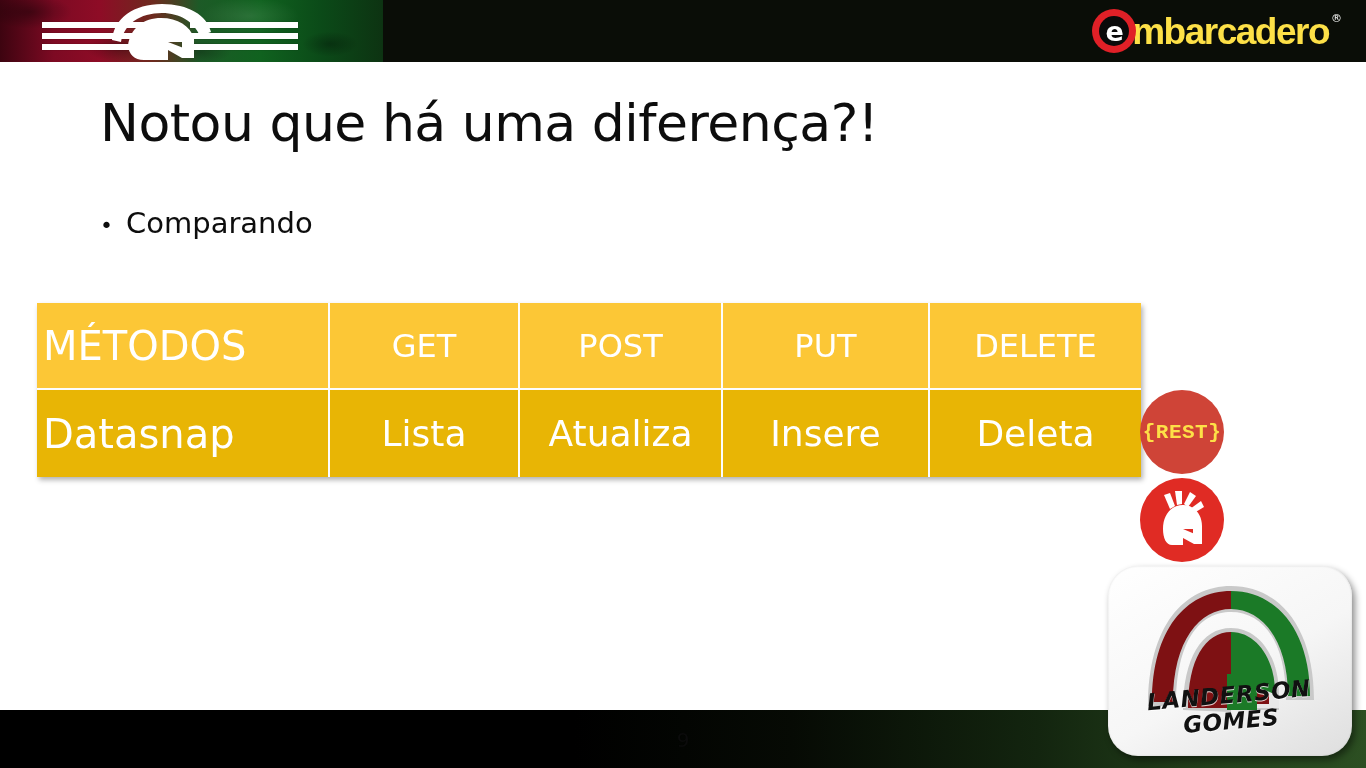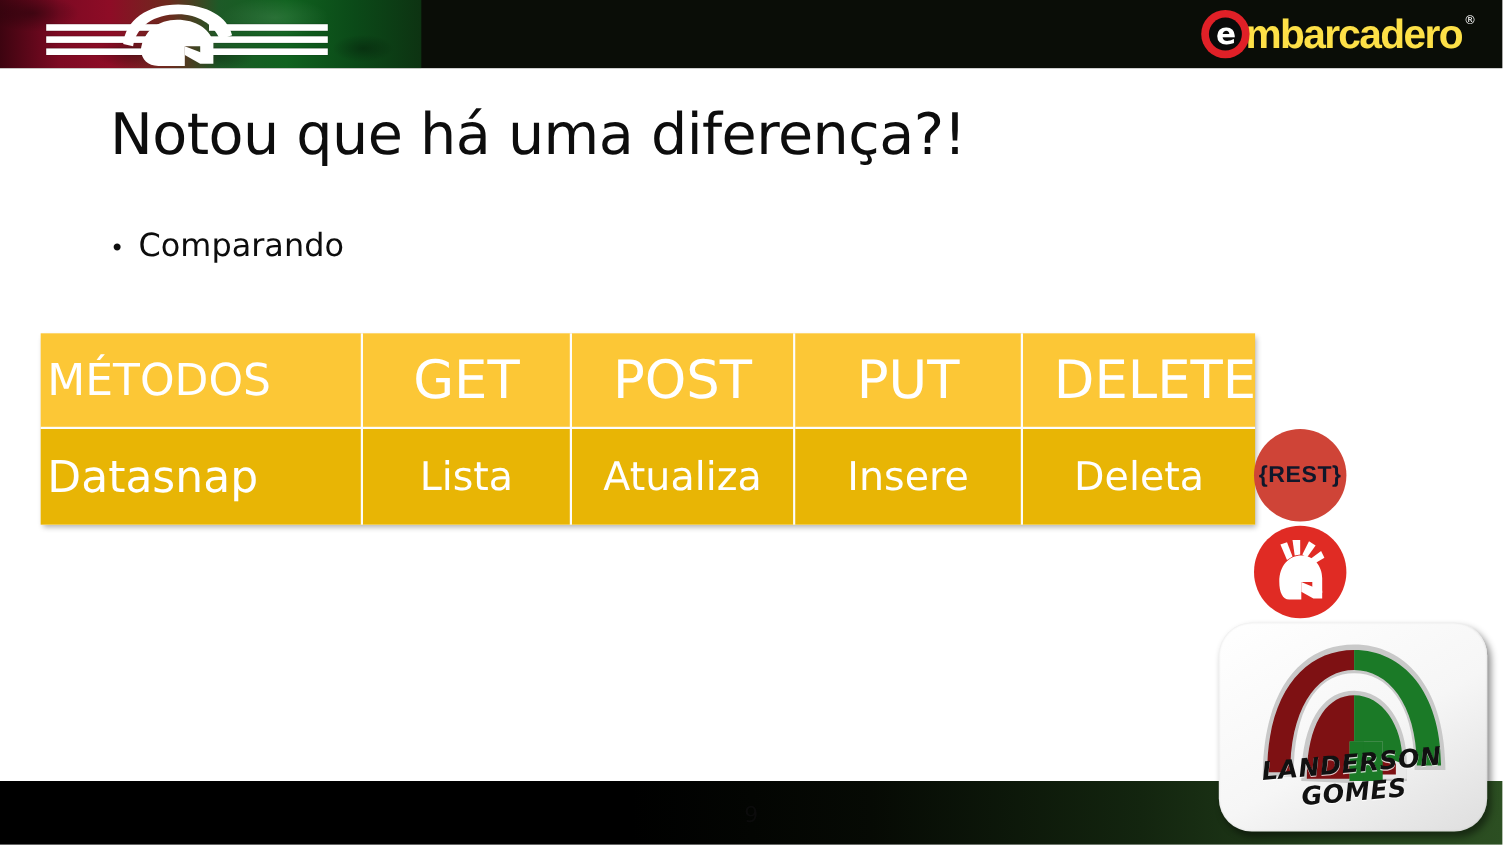--- a/index.html
+++ b/index.html
@@ -171,21 +171,21 @@
 
   #methods-table col.c0 { width: 293px; }
   #methods-table col.c1 { width: 190px; }
   #methods-table col.c2 { width: 203px; }
   #methods-table col.c3 { width: 207px; }
   #methods-table col.c4 { width: 211px; }
 
   .row-head td {
     height: 85px;
     background: #fcc736;
-    font-size: 48px;
+    font-size: 32px;
   }
   .row-body1 td {
     height: 86px;
     background: #fbc412;
   }
   .row-body2 td {
     height: 87px;
     background: #e8b505;
   }
   .row-body1 td, .row-body2 td {
@@ -206,22 +206,22 @@
     display: flex;
     align-items: center;
     justify-content: center;
   }
   #rest-badge {
     left: 1140px; top: 390px;
     background: #cf4437;
     z-index: 5;
   }
   #rest-badge .txt {
-    color: #0f172a;
-    font-family: Liberation Sans, sans-serif;
+    color: #fde047;
+    font-family: Liberation Mono, monospace;
     font-weight: 700;
     font-size: 21px;
     letter-spacing: .5px;
     white-space: nowrap;
   }
   #datasnap-badge {
     left: 1140px; top: 478px;
     background: #e02b24;
     z-index: 6;
   }

